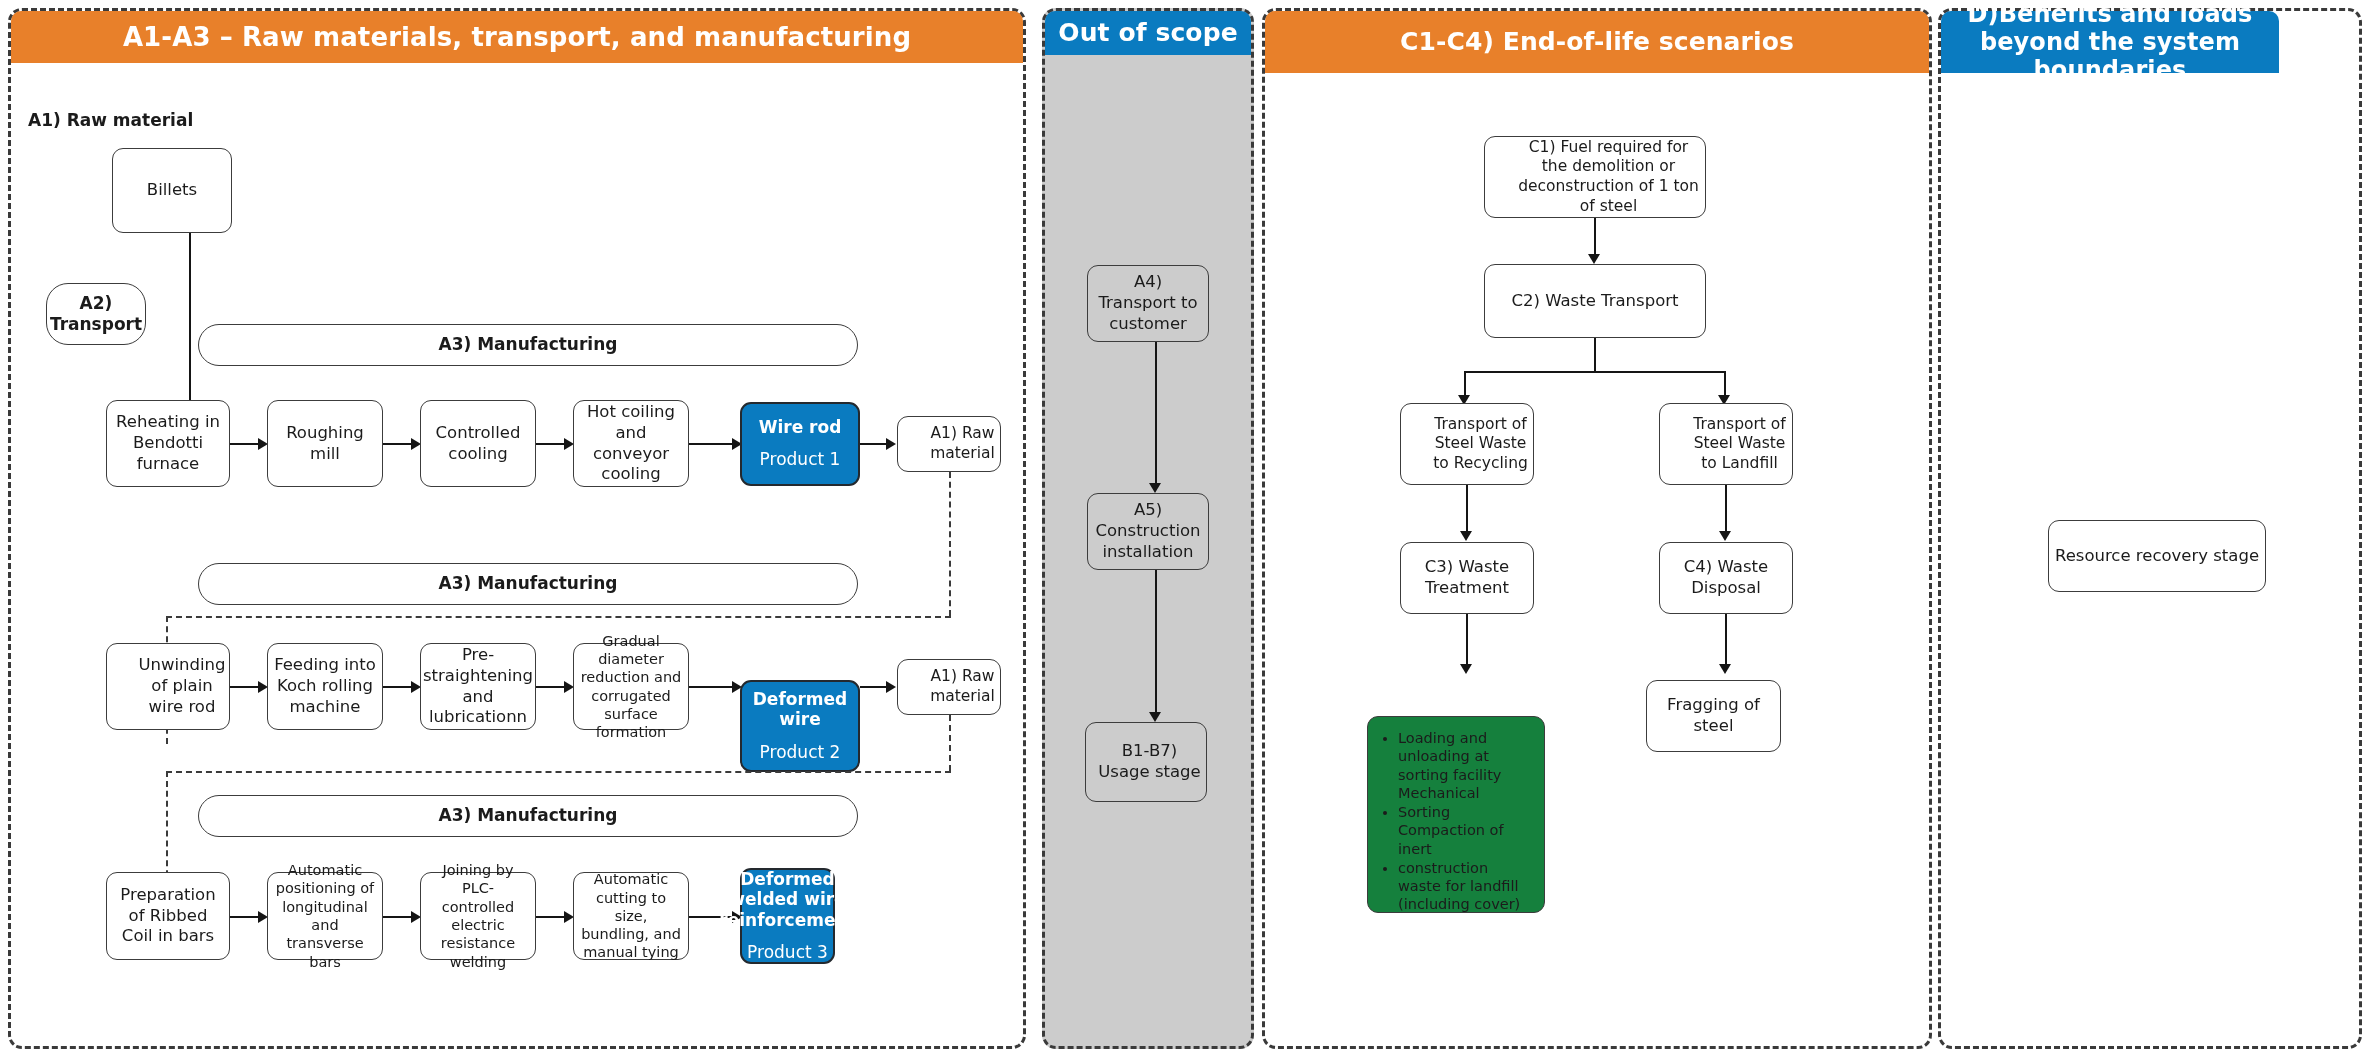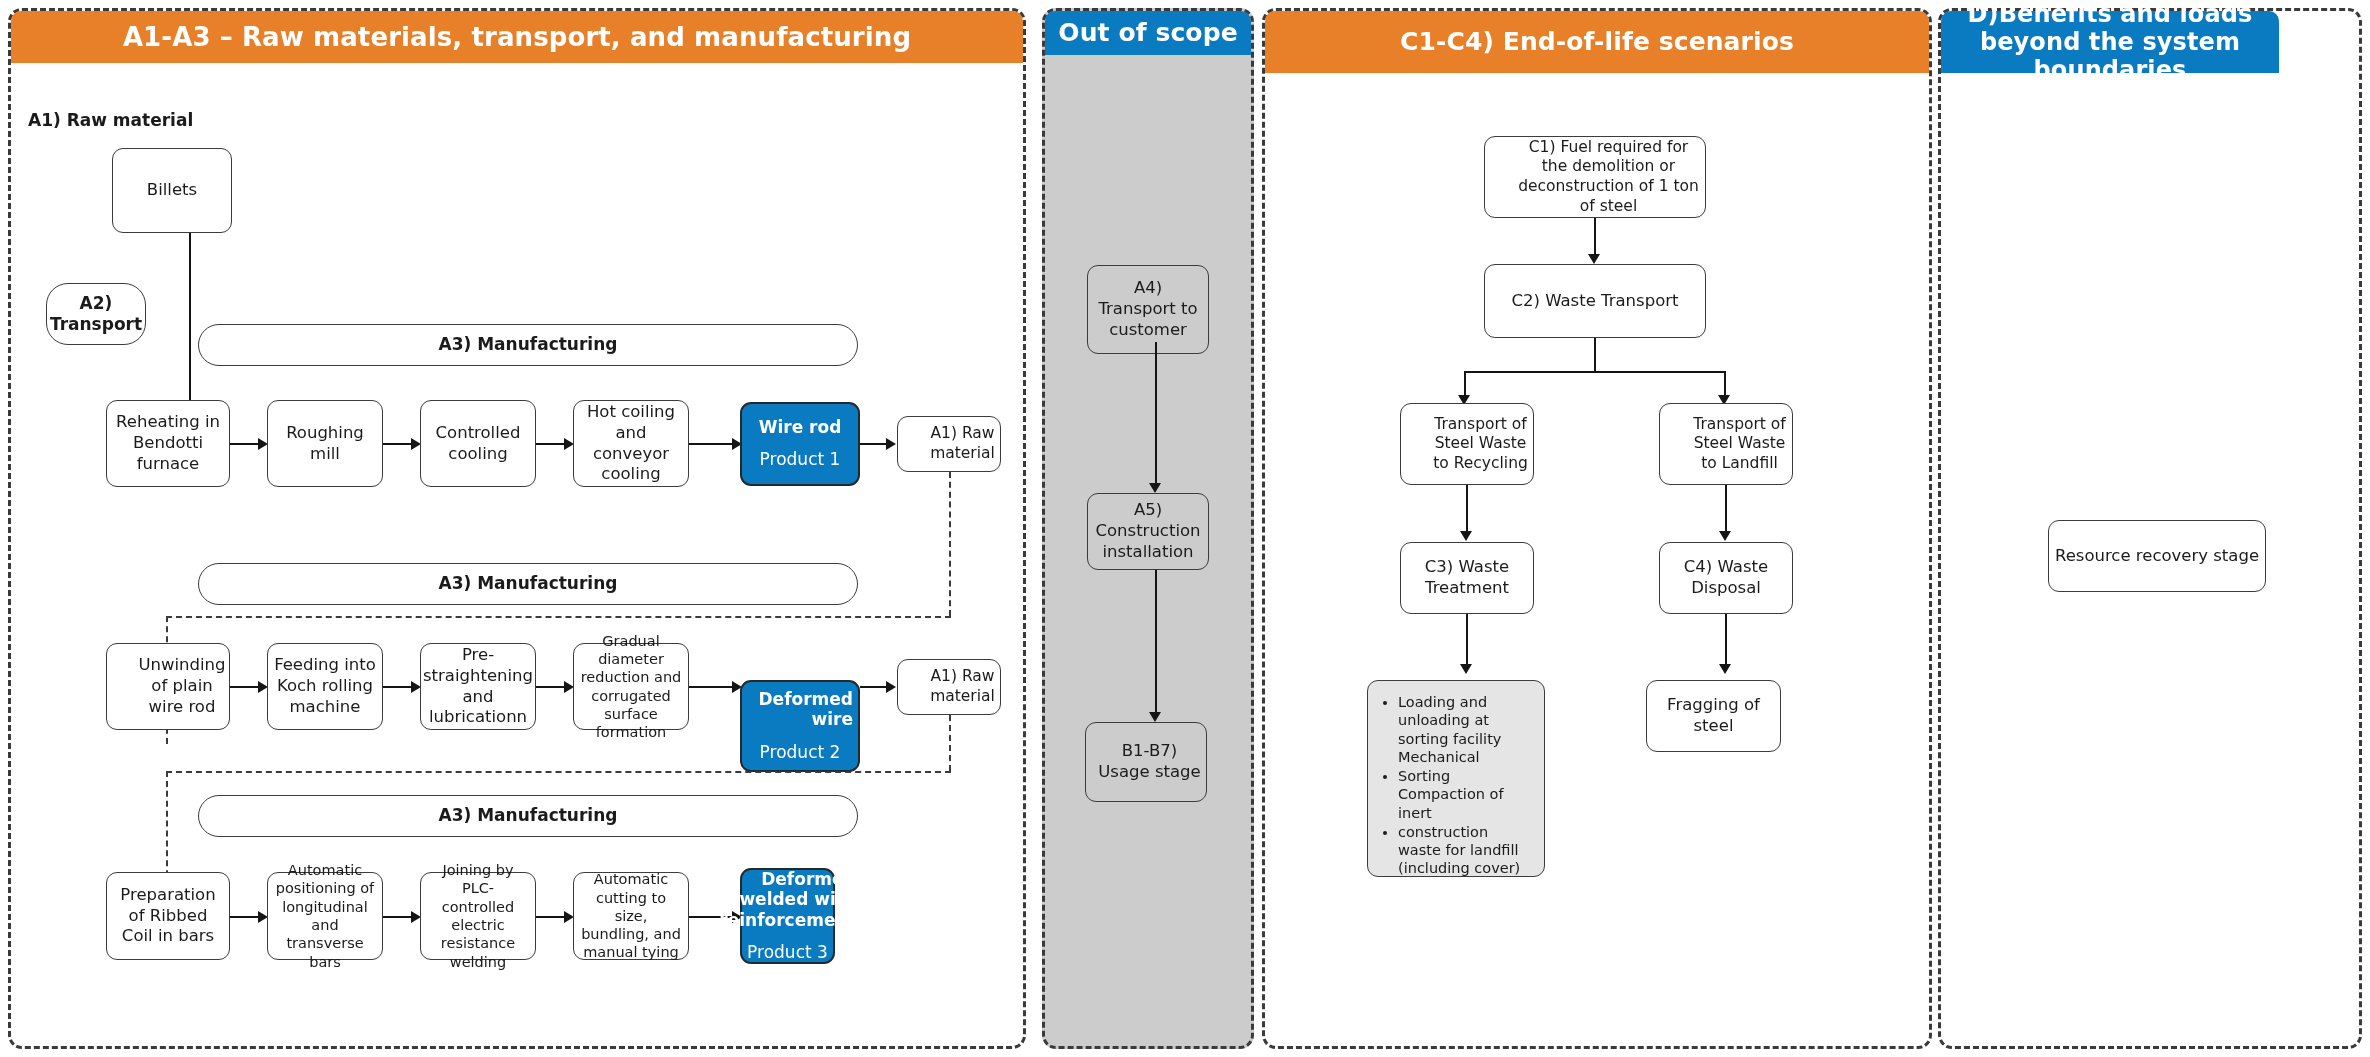--- a/index.html
+++ b/index.html
@@ -25,42 +25,42 @@
   #hdr-c{left:1265px;top:11px;width:664px;height:62px;font-size:25px;}
   #hdr-d{left:1941px;top:11px;width:338px;height:62px;font-size:24px;}
 
   
   .node{position:absolute;box-sizing:border-box;border:1.6px solid #3c3c3c;
         border-radius:11px;background:#ffffff;display:flex;flex-direction:column;
         align-items:center;justify-content:center;text-align:center;
         font-size:16.5px;color:#1b1b1b;line-height:1.26;padding:4px 5px;}
   .node.clear{background:transparent;}
   .node.prod{background:#0A7BC0;border:2px solid #24292e;color:#fff;}
-  .node.prod .t1{font-weight:bold;font-size:17px;line-height:1.2;text-align:right;}
+  .node.prod .t1{font-weight:bold;font-size:17px;line-height:1.2;}
   .node.prod .t2{font-weight:normal;font-size:17px;margin-top:12px;}
   .node.band{font-weight:bold;font-size:17px;border-radius:22px;}
   .node.sm{font-size:15.5px;padding-left:32px;}
   .node.xs{font-size:14.5px;}
 
   
   .label{position:absolute;font-weight:bold;font-size:17px;color:#1b1b1b;}
 
   
   .ln{position:absolute;background:#151515;}
   .ln.h{height:2px;}
   .ln.v{width:2px;}
   .arrow{position:absolute;width:0;height:0;}
   .arrow.right{border-top:6px solid transparent;border-bottom:6px solid transparent;border-left:10px solid #151515;}
   .arrow.down{border-left:6px solid transparent;border-right:6px solid transparent;border-top:10px solid #151515;}
   .dash-h{position:absolute;height:0;border-top:2.5px dashed #3a3a3a;}
   .dash-v{position:absolute;width:0;border-left:2.5px dashed #3a3a3a;}
 
   
   .bullets{position:absolute;box-sizing:border-box;border:1.6px solid #3c3c3c;
-           border-radius:11px;background:#e5e5e5;padding:12px 10px 10px 8px;}
+           border-radius:11px;background:#15803d;padding:12px 10px 10px 8px;margin-top:36px;}
   .bullets ul{margin:0;padding-left:22px;}
   .bullets li{font-size:14.5px;line-height:1.26;color:#1b1b1b;margin-bottom:1px;}
 </style>
 </head>
 <body>
 
 <div class="panel" id="panel-a"></div>
 <div class="panel" id="panel-oos"></div>
 <div class="panel" id="panel-c"></div>
 <div class="panel" id="panel-d"></div>
@@ -160,21 +160,21 @@
 
 <div class="node xs" style="left:573px;top:872px;width:116px;height:88px;">Automatic cutting to size, bundling, and manual tying</div>
 <div class="ln h" style="left:689px;top:916px;width:49px;"></div>
 <div class="arrow right" style="left:732px;top:911px;"></div>
 
 <div class="node prod" style="left:740px;top:868px;width:95px;height:96px;">
   <span class="t1">Deformed welded wire reinforcement</span>
   <span class="t2">Product 3</span>
 </div>
 
-<div class="node clear" style="left:1087px;top:265px;width:122px;height:89px;">A4) Transport to customer</div>
+<div class="node clear" style="left:1087px;top:265px;width:122px;height:77px;">A4) Transport to customer</div>
 <div class="ln v" style="left:1155px;top:342px;height:147px;"></div>
 <div class="arrow down" style="left:1149px;top:483px;"></div>
 
 <div class="node clear" style="left:1087px;top:493px;width:122px;height:77px;">A5) Construction installation</div>
 <div class="ln v" style="left:1155px;top:570px;height:148px;"></div>
 <div class="arrow down" style="left:1149px;top:712px;"></div>
 
 <div class="node clear" style="left:1085px;top:722px;width:122px;height:80px;padding-left:12px;">B1-B7) Usage stage</div>
 
 <div class="node sm" style="left:1484px;top:136px;width:222px;height:82px;">C1) Fuel required for the demolition or deconstruction of 1 ton of steel</div>

